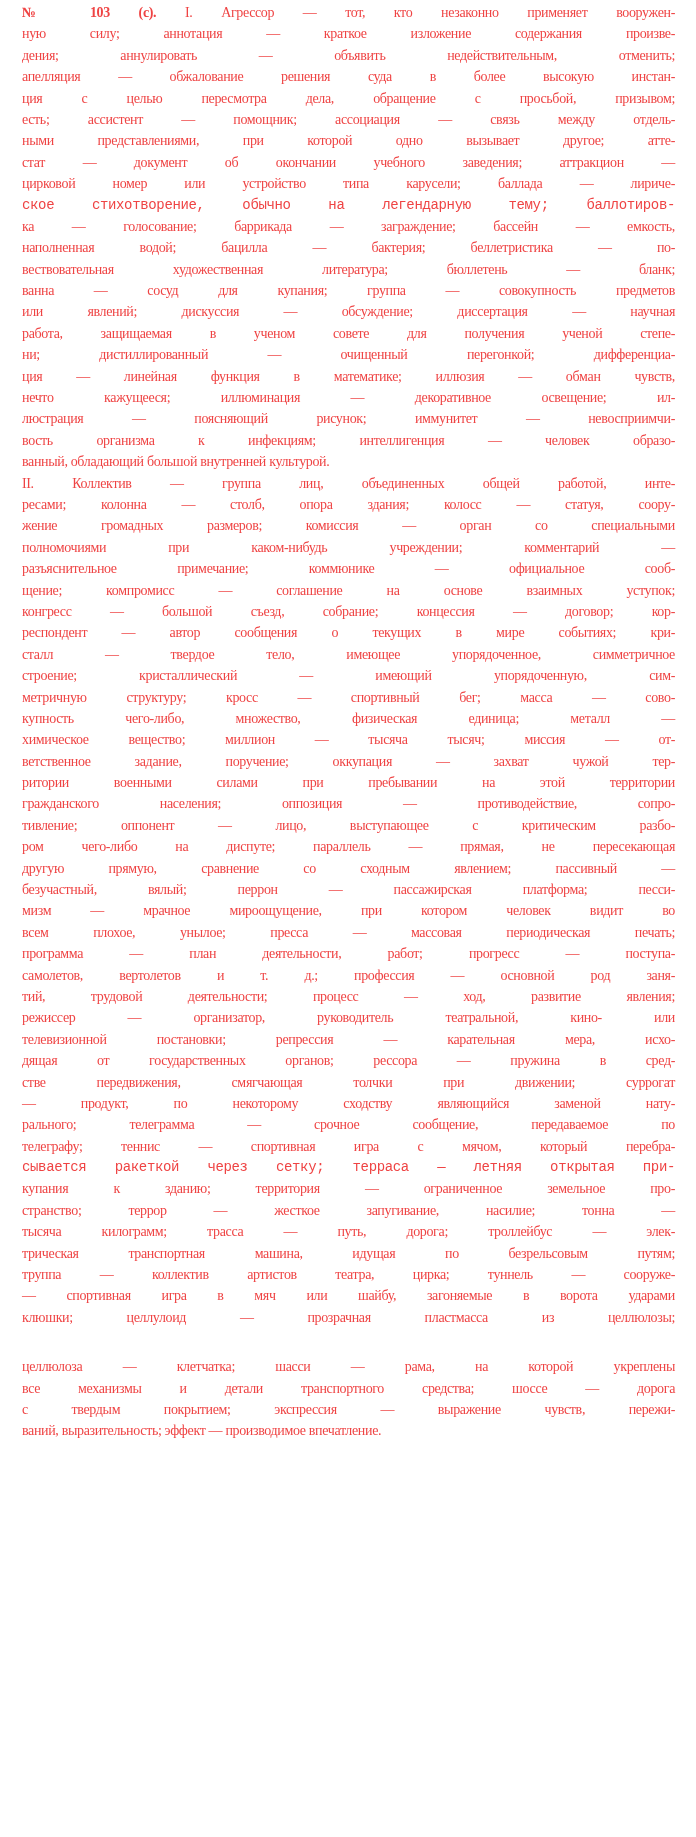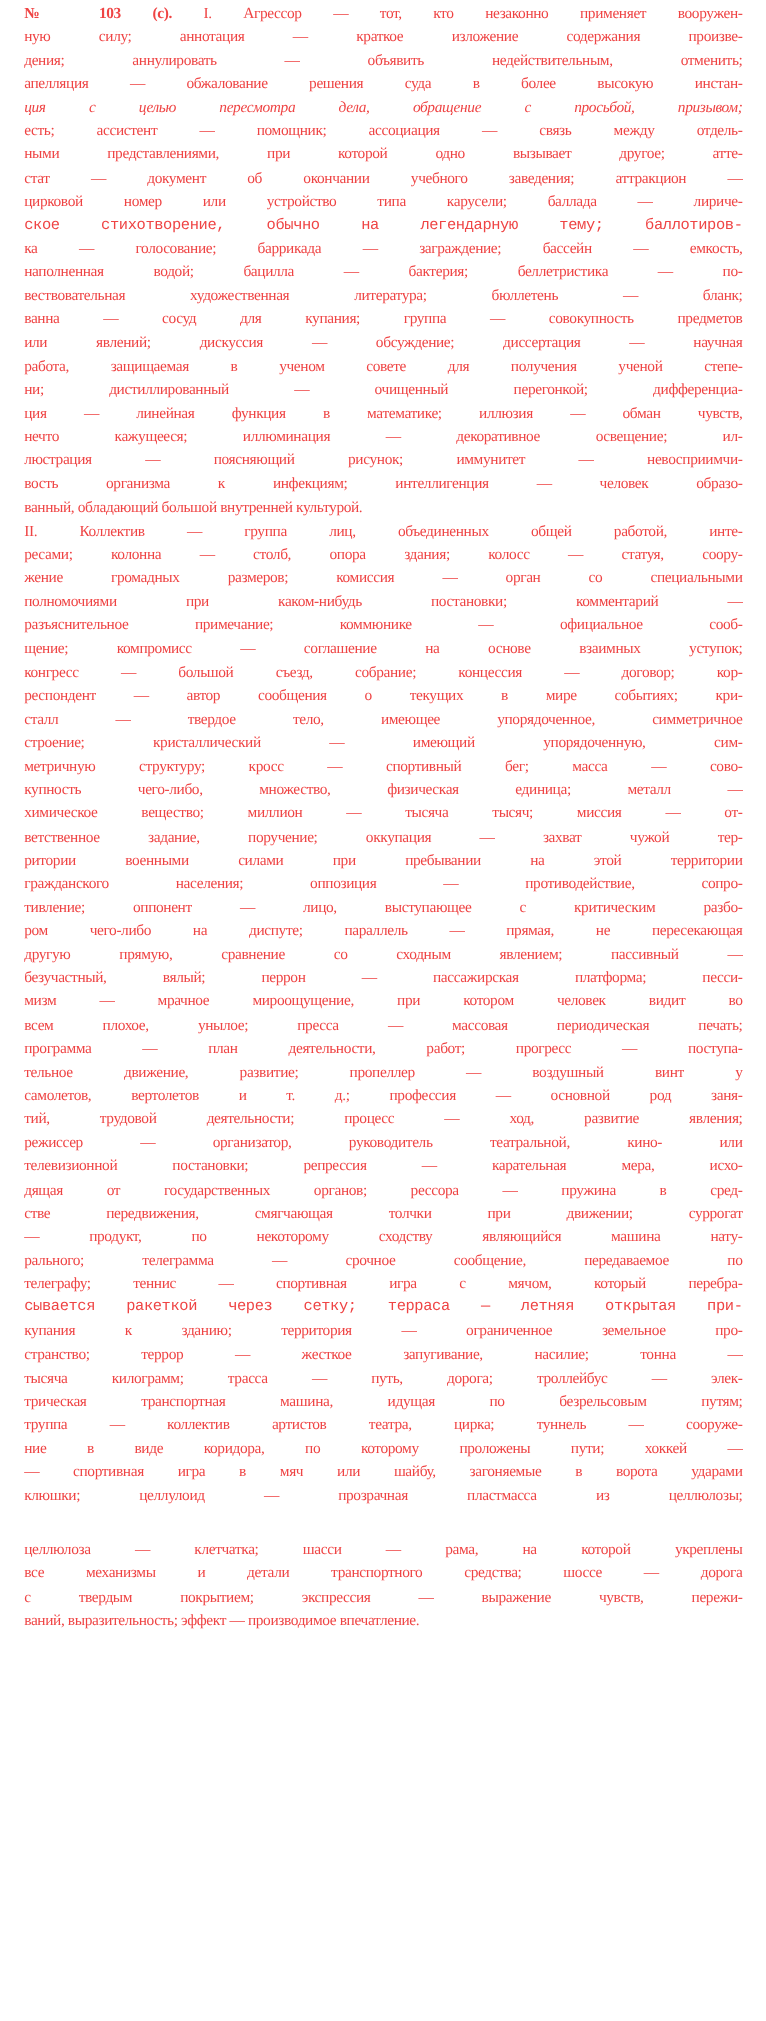--- a/index.html
+++ b/index.html
@@ -41,21 +41,21 @@
 </style>
 </head>
 <body>
 
 <div class="page">
   <div id="para-1">
       <div class="line" style="white-space: normal;"><span class="num">№ 103 (с).</span> <span>I. Агрессор — тот, кто незаконно применяет вооружен-</span></div>
       <div class="line" style="white-space: normal;"><span>ную силу; аннотация — краткое изложение содержания произве-</span></div>
       <div class="line" style="white-space: normal;"><span>дения; аннулировать — объявить недействительным, отменить;</span></div>
       <div class="line" style="white-space: normal;"><span>апелляция — обжалование решения суда в более высокую инстан-</span></div>
-      <div class="line" style="white-space: normal; font-style: italic;"><span>ция с целью пересмотра дела, обращение с просьбой, призывом;</span></div>
+      <div class="line" style="white-space: normal;"><span>ция с целью пересмотра дела, обращение с просьбой, призывом;</span></div>
       <div class="line" style="white-space: normal;"><span>есть; ассистент — помощник; ассоциация — связь между отдель-</span></div>
       <div class="line" style="white-space: normal;"><span>ными представлениями, при которой одно вызывает другое; атте-</span></div>
       <div class="line" style="white-space: normal;"><span>стат — документ об окончании учебного заведения; аттракцион —</span></div>
       <div class="line" style="white-space: normal;"><span>цирковой номер или устройство типа карусели; баллада — лириче-</span></div>
       <div class="line" style="white-space: normal; font-family: Liberation Mono, monospace;"><span>ское стихотворение, обычно на легендарную тему; баллотиров-</span></div>
       <div class="line" style="white-space: normal;"><span>ка — голосование; баррикада — заграждение; бассейн — емкость,</span></div>
       <div class="line" style="white-space: normal;"><span>наполненная водой; бацилла — бактерия; беллетристика — по-</span></div>
       <div class="line" style="white-space: normal;"><span>вествовательная художественная литература; бюллетень — бланк;</span></div>
       <div class="line" style="white-space: normal;"><span>ванна — сосуд для купания; группа — совокупность предметов</span></div>
       <div class="line" style="white-space: normal;"><span>или явлений; дискуссия — обсуждение; диссертация — научная</span></div>
@@ -64,57 +64,55 @@
       <div class="line" style="white-space: normal;"><span>ция — линейная функция в математике; иллюзия — обман чувств,</span></div>
       <div class="line" style="white-space: normal;"><span>нечто кажущееся; иллюминация — декоративное освещение; ил-</span></div>
       <div class="line" style="white-space: normal;"><span>люстрация — поясняющий рисунок; иммунитет — невосприимчи-</span></div>
       <div class="line" style="white-space: normal;"><span>вость организма к инфекциям; интеллигенция — человек образо-</span></div>
       <div class="line last" style="white-space: normal;"><span>ванный, обладающий большой внутренней культурой.</span></div>
     </div>
   <div id="para-2">
       <div class="line" style="white-space: normal;"><span>II. Коллектив — группа лиц, объединенных общей работой, инте-</span></div>
       <div class="line" style="white-space: normal;"><span>ресами; колонна — столб, опора здания; колосс — статуя, соору-</span></div>
       <div class="line" style="white-space: normal;"><span>жение громадных размеров; комиссия — орган со специальными</span></div>
-      <div class="line" style="white-space: normal;"><span>полномочиями при каком-нибудь постановки; комментарий —</span></div>
+      <div class="line" style="white-space: normal;"><span>полномочиями при каком-нибудь учреждении; комментарий —</span></div>
       <div class="line" style="white-space: normal;"><span>разъяснительное примечание; коммюнике — официальное сооб-</span></div>
       <div class="line" style="white-space: normal;"><span>щение; компромисс — соглашение на основе взаимных уступок;</span></div>
       <div class="line" style="white-space: normal;"><span>конгресс — большой съезд, собрание; концессия — договор; кор-</span></div>
       <div class="line" style="white-space: normal;"><span>респондент — автор сообщения о текущих в мире событиях; кри-</span></div>
       <div class="line" style="white-space: normal;"><span>сталл — твердое тело, имеющее упорядоченное, симметричное</span></div>
       <div class="line" style="white-space: normal;"><span>строение; кристаллический — имеющий упорядоченную, сим-</span></div>
       <div class="line" style="white-space: normal;"><span>метричную структуру; кросс — спортивный бег; масса — сово-</span></div>
       <div class="line" style="white-space: normal;"><span>купность чего-либо, множество, физическая единица; металл —</span></div>
       <div class="line" style="white-space: normal;"><span>химическое вещество; миллион — тысяча тысяч; миссия — от-</span></div>
       <div class="line" style="white-space: normal;"><span>ветственное задание, поручение; оккупация — захват чужой тер-</span></div>
       <div class="line" style="white-space: normal;"><span>ритории военными силами при пребывании на этой территории</span></div>
       <div class="line" style="white-space: normal;"><span>гражданского населения; оппозиция — противодействие, сопро-</span></div>
       <div class="line" style="white-space: normal;"><span>тивление; оппонент — лицо, выступающее с критическим разбо-</span></div>
       <div class="line" style="white-space: normal;"><span>ром чего-либо на диспуте; параллель — прямая, не пересекающая</span></div>
       <div class="line" style="white-space: normal;"><span>другую прямую, сравнение со сходным явлением; пассивный —</span></div>
       <div class="line" style="white-space: normal;"><span>безучастный, вялый; перрон — пассажирская платформа; песси-</span></div>
       <div class="line" style="white-space: normal;"><span>мизм — мрачное мироощущение, при котором человек видит во</span></div>
       <div class="line" style="white-space: normal;"><span>всем плохое, унылое; пресса — массовая периодическая печать;</span></div>
       <div class="line" style="white-space: normal;"><span>программа — план деятельности, работ; прогресс — поступа-</span></div>
-      <div class="line" style="white-space: normal;"><span>тельное движение, развитие; пропеллер — воздушный винт у</span></div>
       <div class="line" style="white-space: normal;"><span>самолетов, вертолетов и т. д.; профессия — основной род заня-</span></div>
       <div class="line" style="white-space: normal;"><span>тий, трудовой деятельности; процесс — ход, развитие явления;</span></div>
       <div class="line" style="white-space: normal;"><span>режиссер — организатор, руководитель театральной, кино- или</span></div>
       <div class="line" style="white-space: normal;"><span>телевизионной постановки; репрессия — карательная мера, исхо-</span></div>
       <div class="line" style="white-space: normal;"><span>дящая от государственных органов; рессора — пружина в сред-</span></div>
       <div class="line" style="white-space: normal;"><span>стве передвижения, смягчающая толчки при движении; суррогат</span></div>
-      <div class="line" style="white-space: normal;"><span>— продукт, по некоторому сходству являющийся машина нату-</span></div>
+      <div class="line" style="white-space: normal;"><span>— продукт, по некоторому сходству являющийся заменой нату-</span></div>
       <div class="line" style="white-space: normal;"><span>рального; телеграмма — срочное сообщение, передаваемое по</span></div>
       <div class="line" style="white-space: normal;"><span>телеграфу; теннис — спортивная игра с мячом, который перебра-</span></div>
       <div class="line" style="white-space: normal; font-family: Liberation Mono, monospace;"><span>сывается ракеткой через сетку; терраса — летняя открытая при-</span></div>
       <div class="line" style="white-space: normal;"><span>купания к зданию; территория — ограниченное земельное про-</span></div>
       <div class="line" style="white-space: normal;"><span>странство; террор — жесткое запугивание, насилие; тонна —</span></div>
       <div class="line" style="white-space: normal;"><span>тысяча килограмм; трасса — путь, дорога; троллейбус — элек-</span></div>
       <div class="line" style="white-space: normal;"><span>трическая транспортная машина, идущая по безрельсовым путям;</span></div>
       <div class="line" style="white-space: normal;"><span>труппа — коллектив артистов театра, цирка; туннель — сооруже-</span></div>
-      <div class="line" style="white-space: normal;"><span>ние в виде коридора, по которому проложены пути; хоккей —</span></div>
       <div class="line" style="white-space: normal;"><span>— спортивная игра в мяч или шайбу, загоняемые в ворота ударами</span></div>
       <div class="line" style="white-space: normal;"><span>клюшки; целлулоид — прозрачная пластмасса из целлюлозы;</span></div>
       <div class="line" style="white-space: normal; margin-top: 28px;"><span>целлюлоза — клетчатка; шасси — рама, на которой укреплены</span></div>
       <div class="line" style="white-space: normal;"><span>все механизмы и детали транспортного средства; шоссе — дорога</span></div>
       <div class="line" style="white-space: normal;"><span>с твердым покрытием; экспрессия — выражение чувств, пережи-</span></div>
       <div class="line last" style="white-space: normal;"><span>ваний, выразительность; эффект — производимое впечатление.</span></div>
     </div>
 </div>
 
 </body></html>

